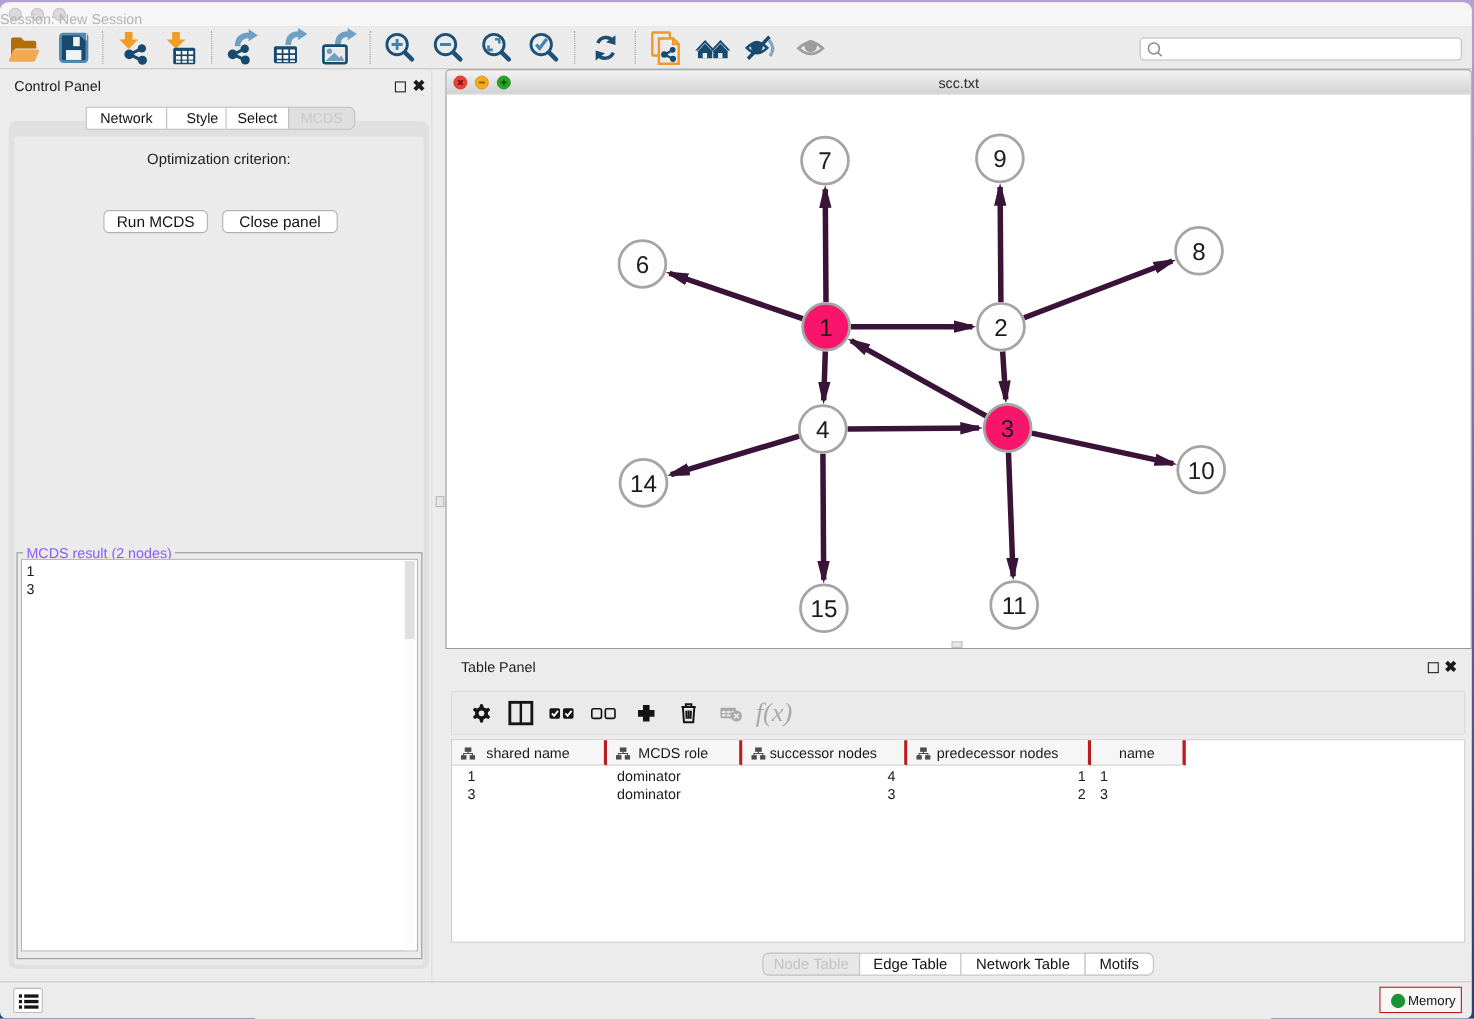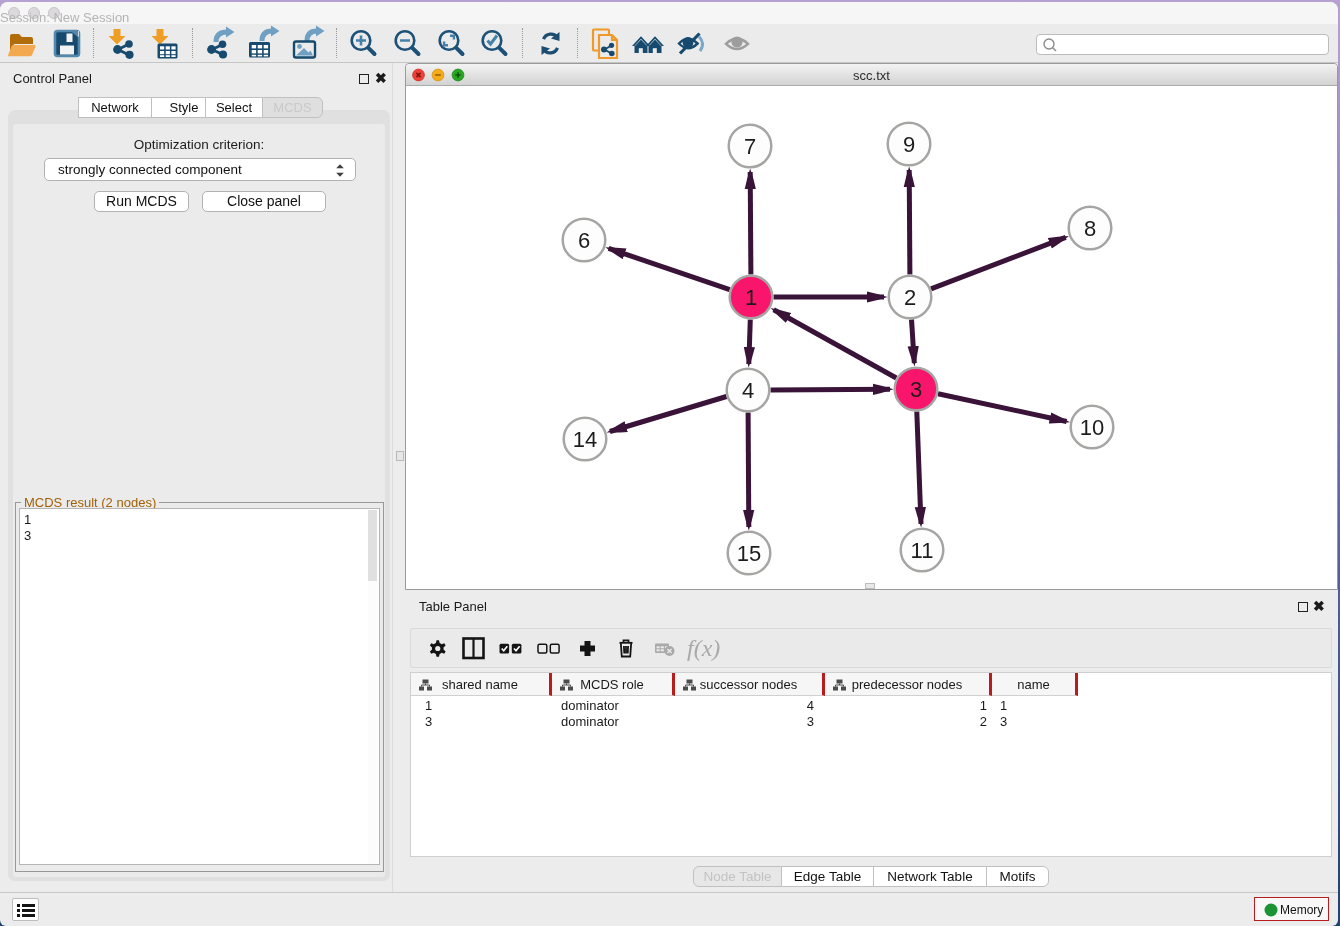--- a/index.html
+++ b/index.html
@@ -16,21 +16,21 @@
 #cp-head { position:absolute; left:13px; top:69px; font-size:13px; color:#1a1a1a; }
 .float-ic { position:absolute; width:10px; height:10px; border:1.5px solid #222; }
 .x-ic { position:absolute; font-size:14px; font-weight:bold; color:#1a1a1a; }
 .tab { position:absolute; top:95px; height:21px; background:#fff; border:1px solid #c0c0c0; font-size:13px; color:#111; text-align:center; line-height:19px; }
 #cp-outer { position:absolute; left:8px; top:108px; width:382px; height:771px; background:#e0e0e0; border-radius:7px; }
 #cp-inner { position:absolute; left:13px; top:122px; width:372px; height:753px; background:#ebebeb; border-radius:3px; }
 #opt-label { position:absolute; left:0; top:135px; width:398px; text-align:center; font-size:13.5px; color:#1c1c1c; }
 #dropdown { position:absolute; left:44px; top:156px; width:312px; height:23px; background:#fff; border:1px solid #b2b2b2; border-radius:5px; font-size:13.5px; color:#111; line-height:21px; padding-left:13px; }
 .btn { position:absolute; top:189px; height:21px; background:#fff; border:1px solid #b2b2b2; border-radius:5px; font-size:14px; color:#111; text-align:center; line-height:19px; }
 #fieldset { position:absolute; left:15px; top:500px; width:369px; height:370px; border:1px solid #989898; }
-#fs-label { position:absolute; left:21px; top:493px; background:#ebebeb; padding:0 3px; font-size:13px; color:#a16207; }
+#fs-label { position:absolute; left:21px; top:493px; background:#ebebeb; padding:0 3px; font-size:13px; color:#8b5cf6; }
 #fs-white { position:absolute; left:19px; top:506px; width:361px; height:357px; background:#fff; border:1px solid #b5b5b5; }
 #fs-text { position:absolute; left:24px; top:510px; font-size:13px; color:#1a1a1a; line-height:16px; }
 #netwin { position:absolute; left:405px; top:61px; width:933px; height:527px; border:1px solid #9a9a9a; border-radius:4px 4px 0 0; background:#fff; }
 #net-title { position:absolute; left:0; top:0; width:100%; height:22px; background:linear-gradient(180deg,#f3f3f3,#dcdcdc 70%,#d3d3d3); border-bottom:1px solid #ababab; border-radius:4px 4px 0 0; }
 #net-name { position:absolute; top:4px; width:100%; text-align:center; font-size:13px; color:#2c2c2c; }
 #tp-head { position:absolute; left:419px; top:597px; font-size:13px; color:#1a1a1a; }
 #tp-toolbar { position:absolute; left:410px; top:626px; width:922px; height:40px; background:#eaeaea; border:1px solid #dadada; border-radius:2px; }
 #tbl { position:absolute; left:410px; top:670px; width:922px; height:185px; background:#fff; border:1px solid #cfcfcf; }
 .th { position:absolute; top:0; height:23px; background:#f6f6f6; border-right:3px solid #b91c1c; border-bottom:1px solid #d0d0d0; font-size:13px; color:#1a1a1a; text-align:center; line-height:23px; }
 .th svg { position:absolute; left:8px; top:6px; }
@@ -202,26 +202,22 @@
   <div id="cp-head">Control Panel</div>
   <div class="float-ic" style="left:359px; top:72px;"></div>
   <div class="x-ic" style="left:375px; top:68px;">✖</div>
   <div id="cp-outer"></div>
   <div id="cp-inner"></div>
   <div class="tab" style="left:78px; width:74px;">Network</div>
   <div class="tab" style="left:151px; width:66px;">Style</div>
   <div class="tab" style="left:205px; width:58px;">Select</div>
   <div class="tab" style="left:262px; width:61px; background:#dfdfdf; color:#c9c9c9; border-radius:0 6px 6px 0;">MCDS</div>
   <div id="opt-label">Optimization criterion:</div>
-  <div id="dropdown">strongly connected component<svg width="12" height="17" style="position:absolute; right:9px; top:3px;">
-        <path d="M2.2,6.2 L6,2.2 L9.8,6.2 Z" fill="#3f3f3f"></path>
-        <path d="M2.2,10.8 L6,14.8 L9.8,10.8 Z" fill="#3f3f3f"></path>
-      </svg></div>
   <div class="btn" style="left:94px; width:95px;">Run MCDS</div>
-  <div class="btn" style="left:202px; width:124px;text-align:center;">Close panel</div>
+  <div class="btn" style="left:202px; width:105px;text-align:center;">Close panel</div>
   <div id="fieldset"></div>
   <div id="fs-label">MCDS result (2 nodes)</div>
   <div id="fs-white"></div>
   <div id="fs-scroll" class="abs" style="left:368px; top:508px; width:9px; height:354px; background:#fcfcfc;"></div>
   <div id="fs-thumb" class="abs" style="left:368px; top:508px; width:9px; height:71px; background:#e0e0e0;"></div>
   <div id="fs-text">1<br>3</div>
 
   <div id="netwin">
     <div id="net-title">
       <svg width="66" height="22" style="position:absolute;left:0;top:0;">

